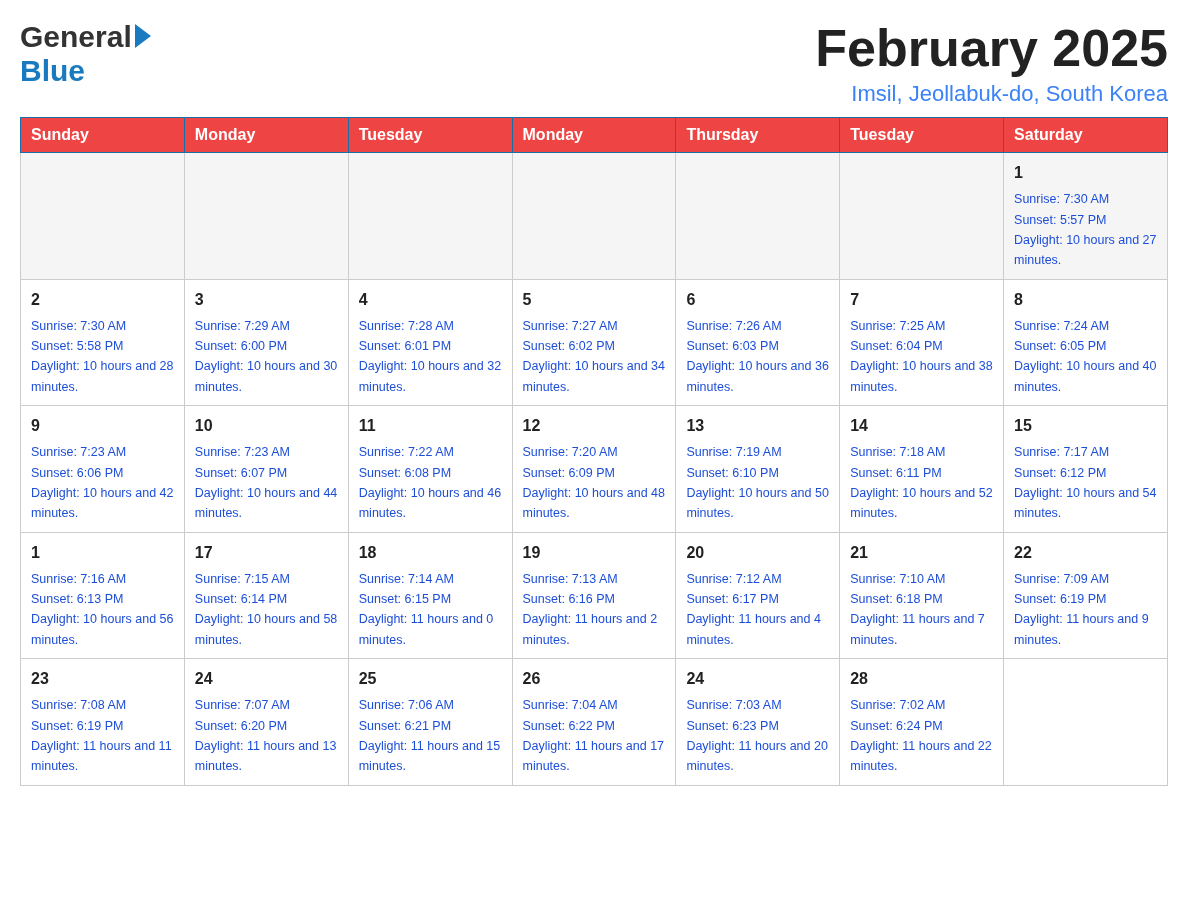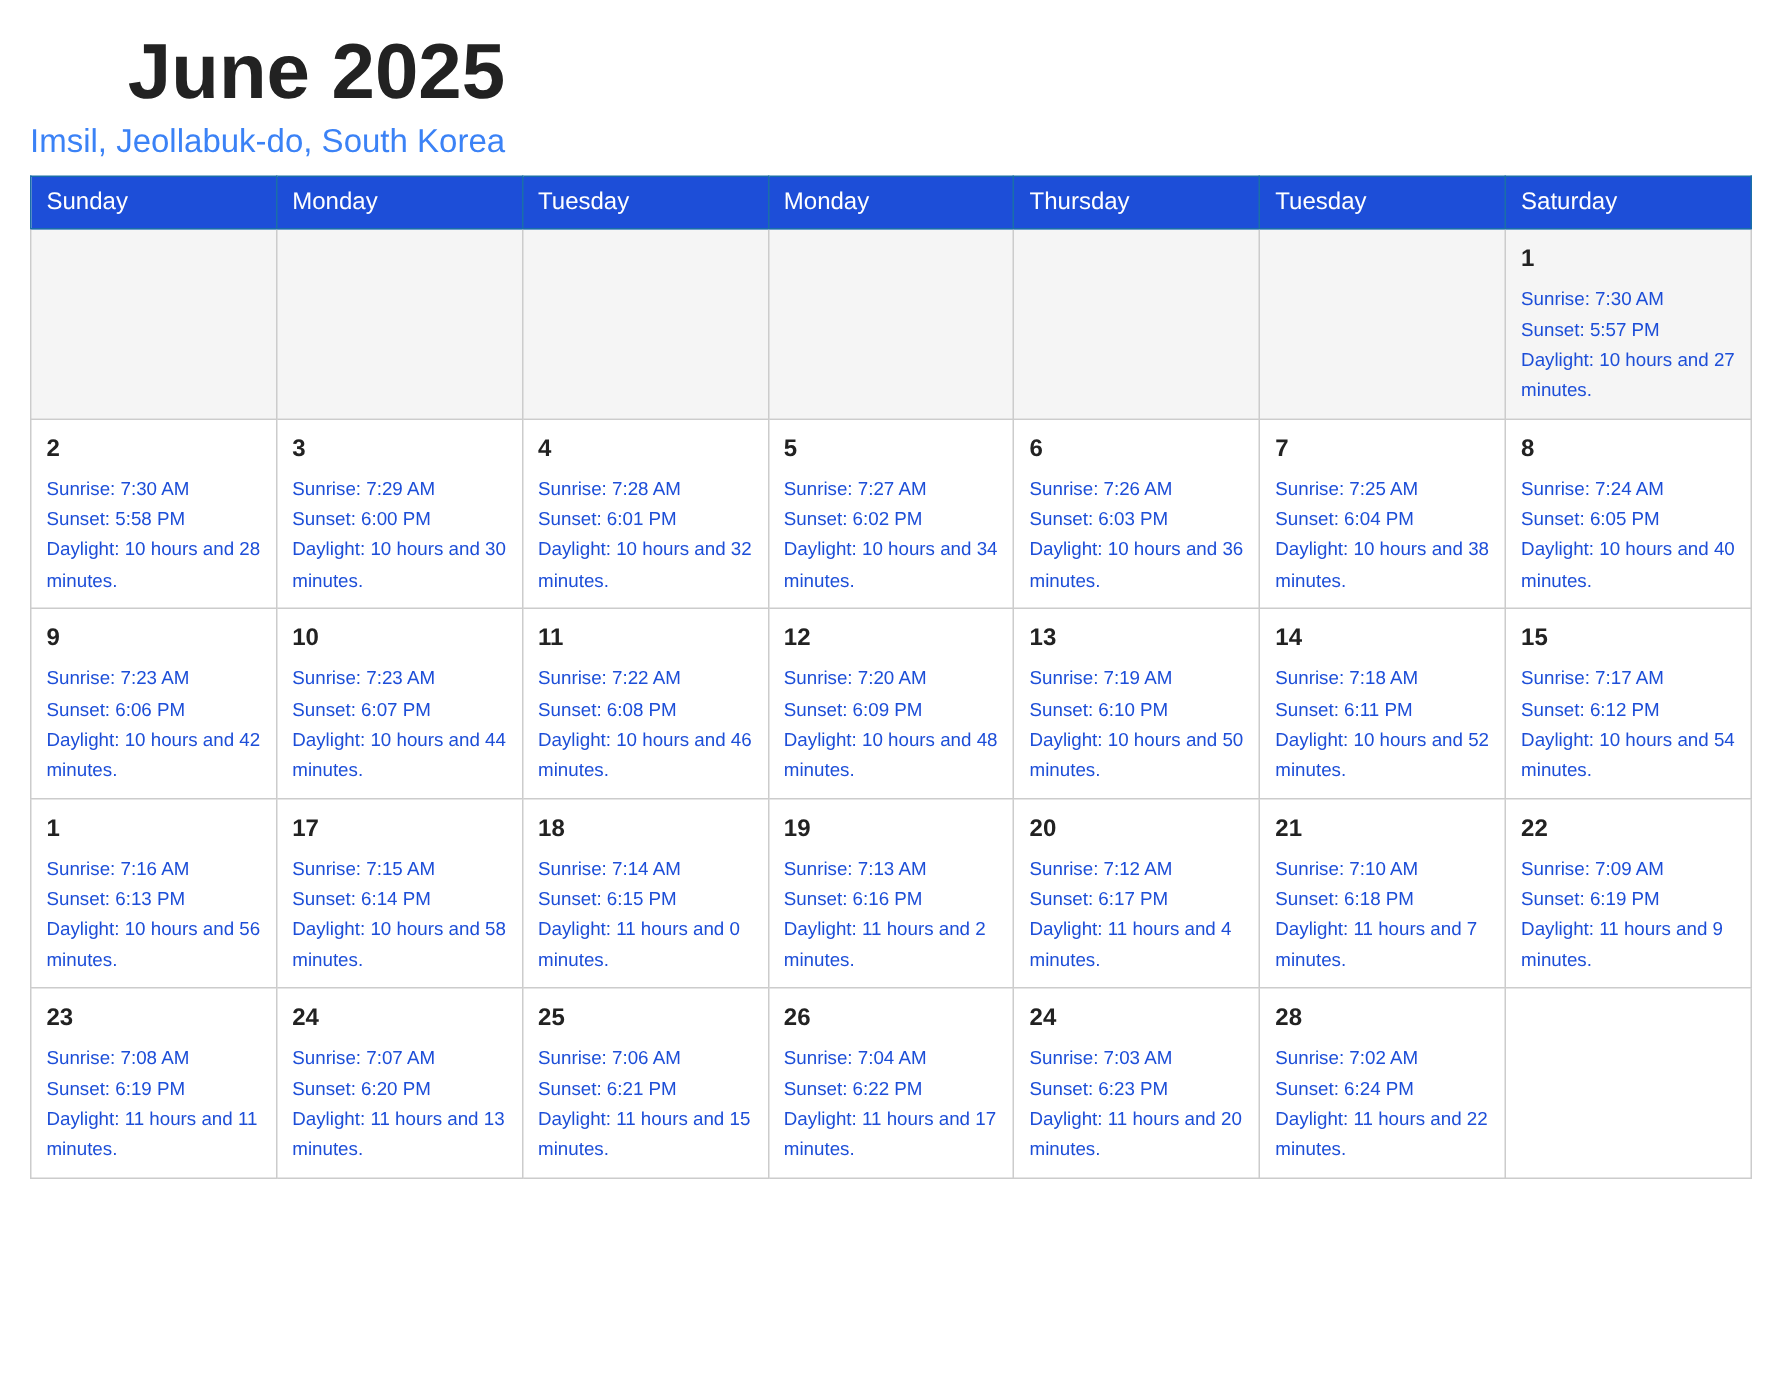--- a/index.html
+++ b/index.html
@@ -34,24 +34,24 @@
       font-size: 22px;
       color: #3b82f6;
       margin-top: 4px;
     }
     .calendar {
       width: 100%;
       border-collapse: collapse;
       margin-top: 8px;
     }
     .calendar th {
-      background-color: #1d4ed8;
+      background-color: #ef4444;
       color: #fff;
       font-size: 16px;
-      font-weight: normal;
+      font-weight: bold;
       padding: 8px 10px;
       text-align: left;
       border: 1px solid #1a6ea8;
     }
     .calendar td {
       vertical-align: top;
       padding: 8px 10px;
       border: 1px solid #ccc;
       width: calc(100% / 7);
       min-height: 110px;
@@ -99,22 +99,31 @@
     .logo-text-blue {
       font-size: 30px;
       font-weight: bold;
       color: #1a7abf;
     }
   </style>
 </head>
 <body>
 
 <div class="header">
+  <div class="logo">
+    <div class="logo-row">
+      <span class="logo-text-general">General</span>
+      <span class="logo-arrow"></span>
+    </div>
+    <div>
+      <span class="logo-text-blue">Blue</span>
+    </div>
+  </div>
   <div class="title-block">
-    <div class="month-title">June 2025</div>
+    <div class="month-title">February 2025</div>
     <div class="location-title">Imsil, Jeollabuk-do, South Korea</div>
   </div>
 </div>
 
 <table class="calendar">
   <thead>
     <tr>
     <th>Sunday</th>
         <th>Monday</th>
         <th>Tuesday</th>

